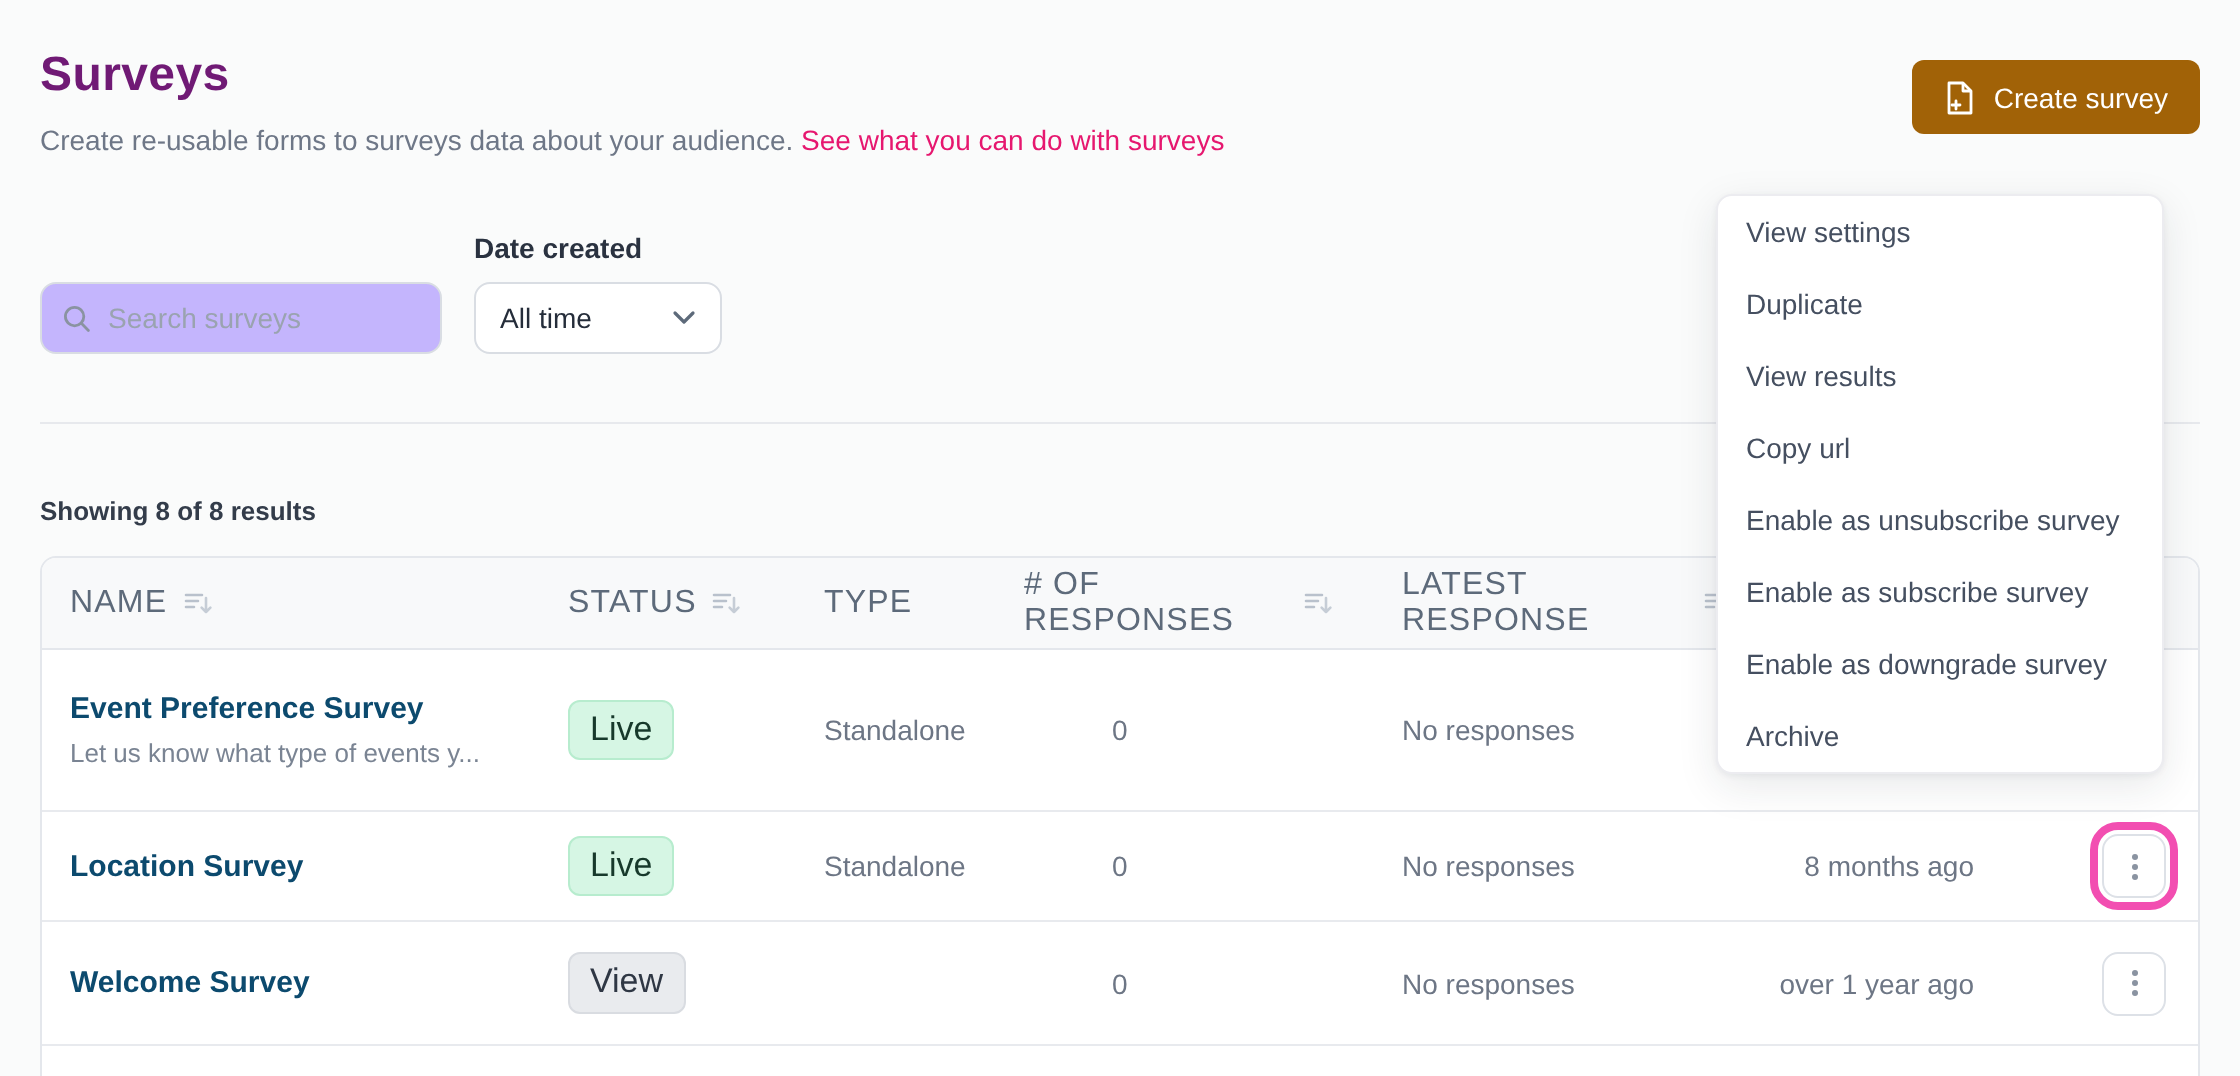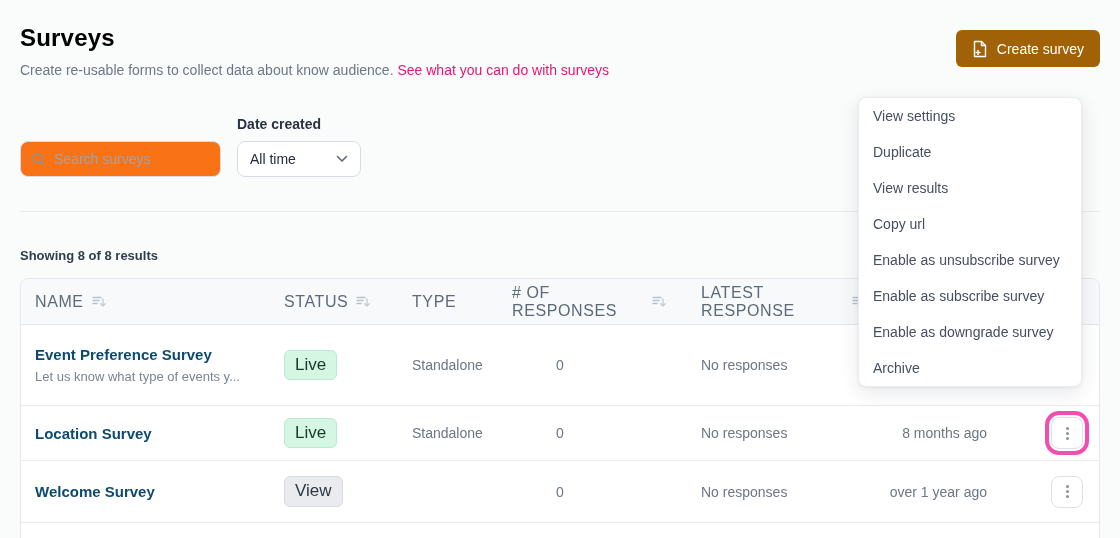--- a/index.html
+++ b/index.html
@@ -6,39 +6,39 @@
   html, body { width: 1120px; height: 538px; overflow: hidden; }
   body {
     font-family: "Liberation Sans", "DejaVu Sans", sans-serif;
     background: #fafbfb;
     color: #242d3c;
     position: relative;
   }
   .page { position: relative; width: 1120px; height: 538px; padding: 0 20px; }
 
   
-  .page-title { font-size: 24px; font-weight: 700; color: #000000; padding-top: 24px; letter-spacing: 0.2px; }
+  .page-title { font-size: 24px; font-weight: 700; color: #701a75; padding-top: 24px; letter-spacing: 0.2px; }
   .subtitle { margin-top: 10px; font-size: 14px; color: #6e7787; }
   .subtitle a { color: #e6176f; text-decoration: none; font-weight: 400; cursor: pointer; }
 
   .create-btn {
     position: absolute; top: 30px; right: 20px;
     display: flex; align-items: center; gap: 9px;
     background: #a16207; color: #ffffff;
     border: none; border-radius: 6px;
     padding: 0 16px; height: 37px;
     font-size: 14px; font-family: inherit; cursor: pointer;
   }
 
   
   .filters { margin-top: 38px; }
   .filter-label { font-size: 14px; font-weight: 700; color: #2a3240; margin-left: 217px; margin-bottom: 9px; }
   .filter-row { display: flex; gap: 16px; }
   .search-box {
-    width: 201px; height: 36px; background: #f97316;
+    width: 201px; height: 36px; background: #c4b5fd;
     border: 1px solid #d9dde3; border-radius: 8px;
     display: flex; align-items: center; padding: 0 10px; gap: 8px;
   }
   .search-box input {
     border: none; outline: none; font-size: 14px; width: 100%;
     font-family: inherit; color: #3a4352; background: transparent;
   }
   .search-box input::placeholder { color: #9aa3b0; }
   .select-box {
     width: 124px; height: 36px; background: #fff;
@@ -118,21 +118,21 @@
   }
 
   .icon { display: inline-flex; align-items: center; justify-content: center; }
 </style>
 </head>
 <body>
 
 <div class="page">
 
   <h1 class="page-title">Surveys</h1>
-  <p class="subtitle"><span>Create re-usable forms to collect data about know audience.</span>
+  <p class="subtitle"><span>Create re-usable forms to surveys data about your audience.</span>
     <a>See what you can do with surveys</a></p>
 
   <button class="create-btn">
     <span class="icon">
       <svg width="16" height="18" viewBox="0 0 16 18" fill="none">
         <path d="M2.5 1.5 H9.5 L13.5 5.5 V16.5 H2.5 Z" stroke="#ffffff" stroke-width="1.4" stroke-linejoin="round"></path>
         <path d="M9.5 1.5 V5.5 H13.5" stroke="#ffffff" stroke-width="1.4" stroke-linejoin="round"></path>
         <path d="M6 10.5 V14.5 M4 12.5 H8" stroke="#ffffff" stroke-width="1.4" stroke-linecap="round"></path>
       </svg>
     </span>

